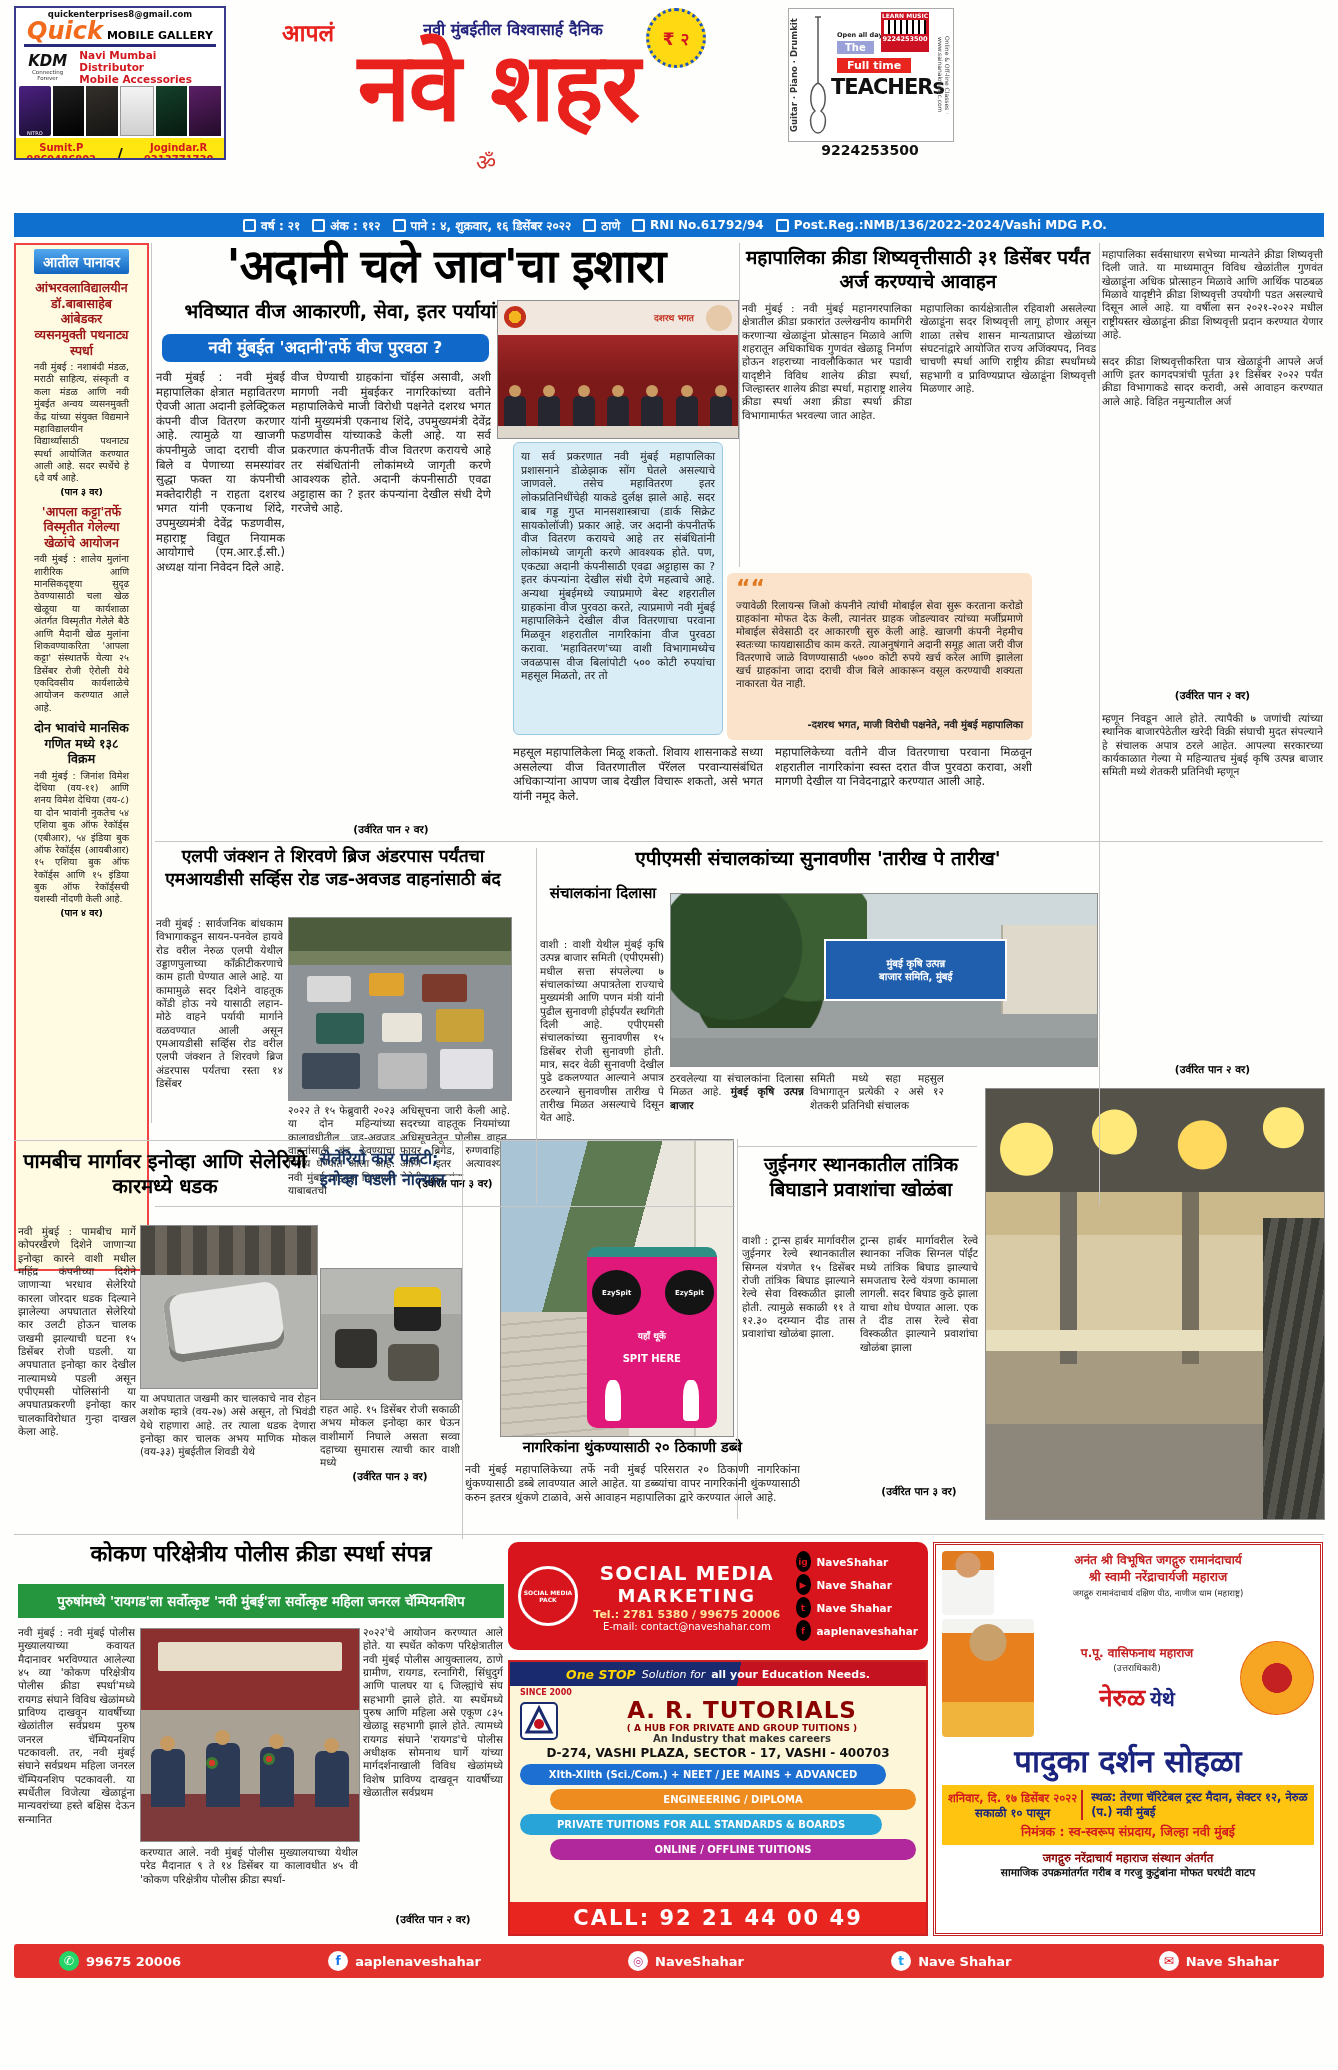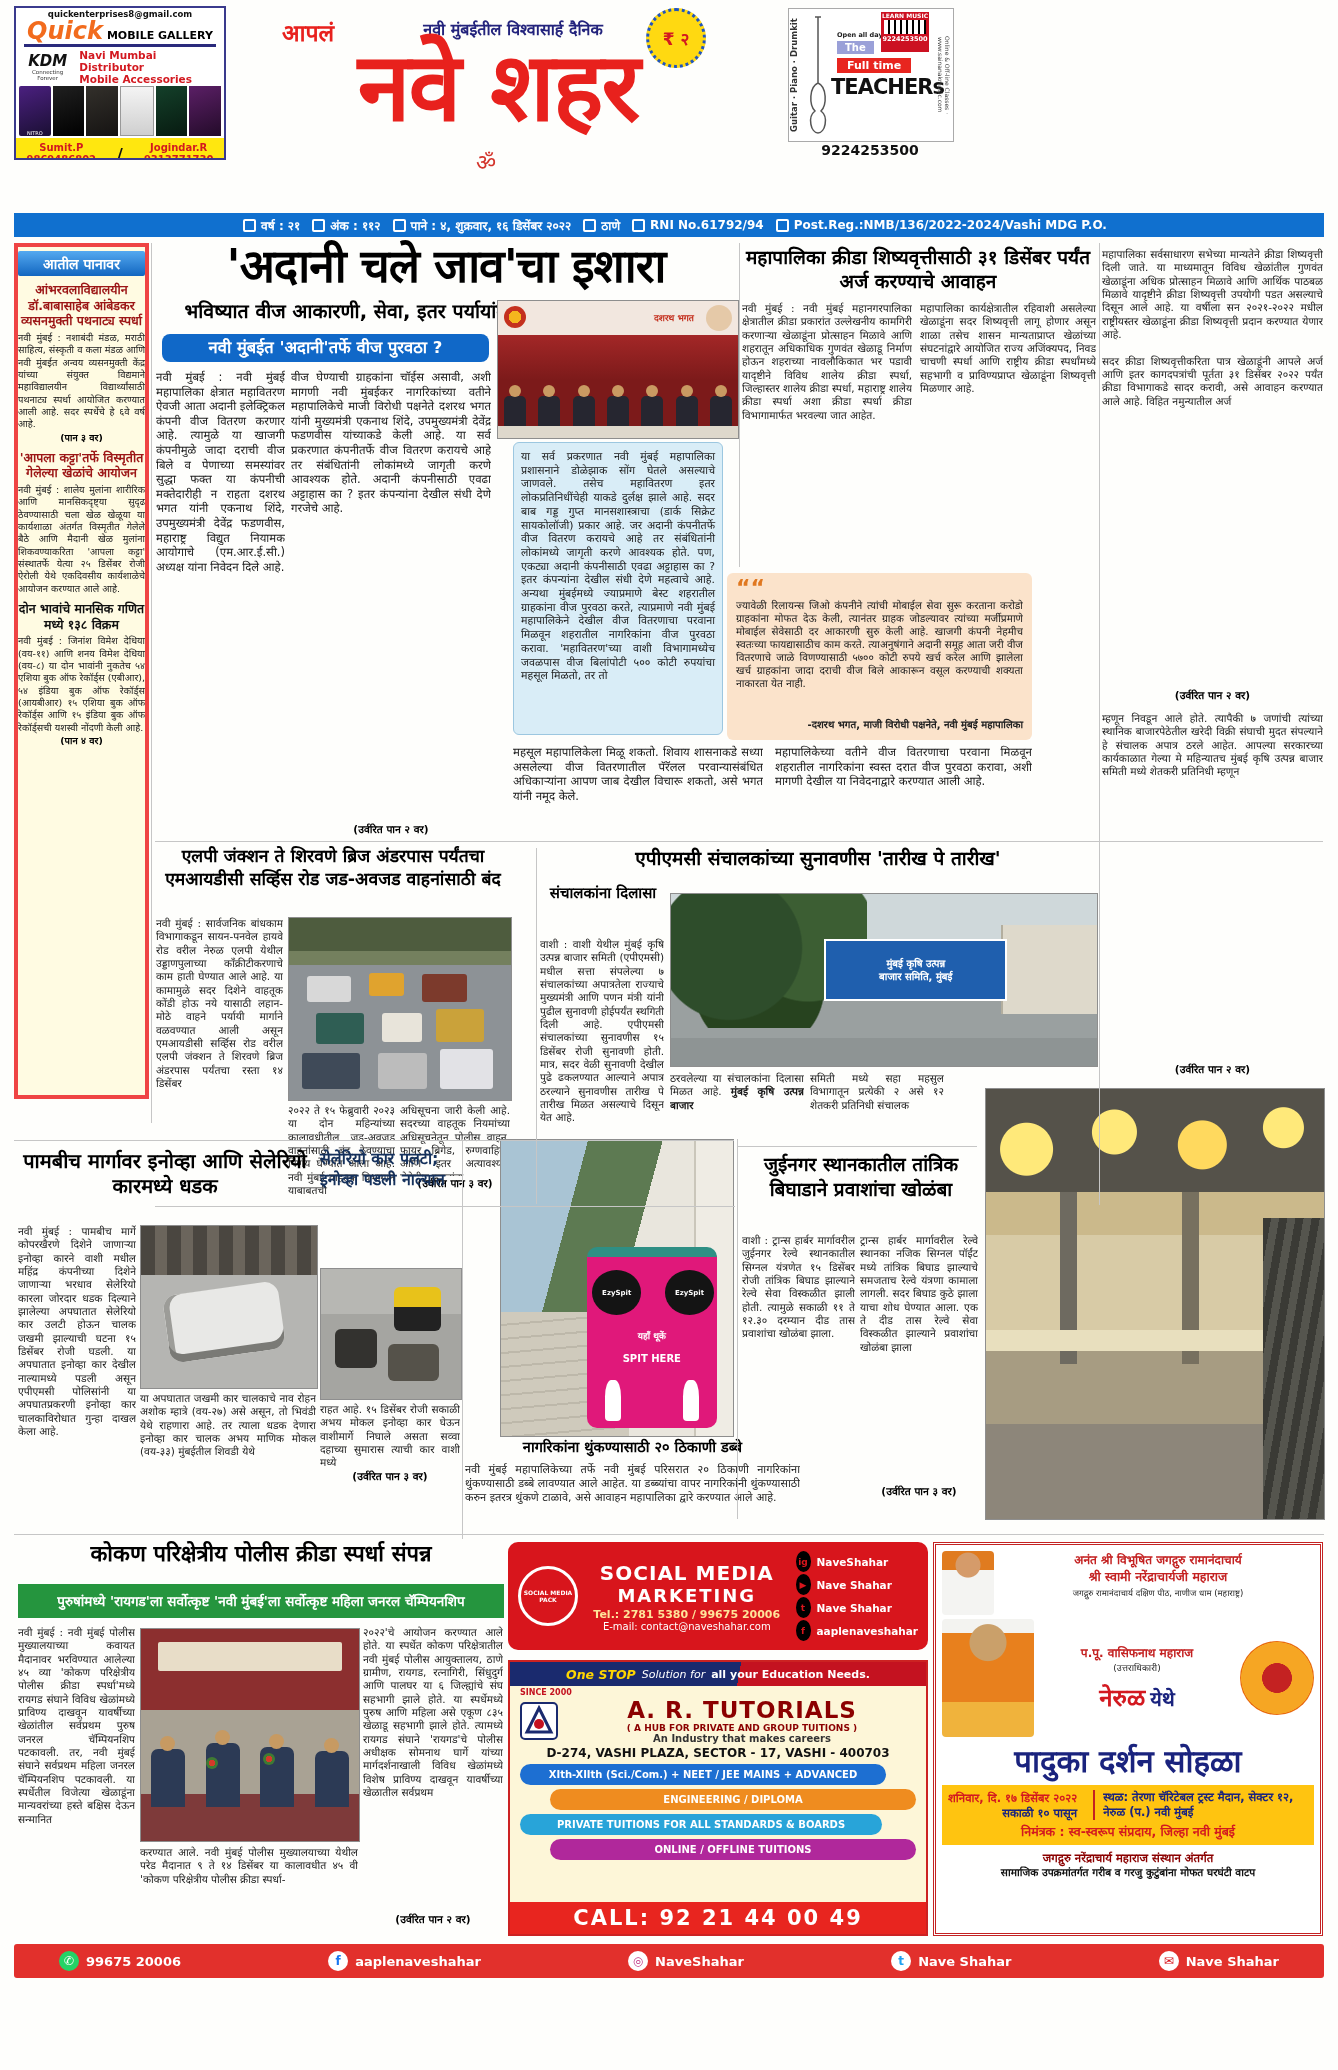--- a/index.html
+++ b/index.html
@@ -105,21 +105,21 @@
     <span class="dlb"></span>
       <span>पाने : ४, शुक्रवार, १६ डिसेंबर २०२२</span>
     <span class="dlb"></span>
       <span>ठाणे</span>
     <span class="dlb"></span>
       <span>RNI No.61792/94</span>
     <span class="dlb"></span>
       <span>Post.Reg.:NMB/136/2022-2024/Vashi MDG P.O.</span>
   </div>
 
-  <div class="abs" style="left:14px;top:243px;width:135px;height:856px;background:#fffbe2;border:4px solid #ef4444;box-sizing:border-box;padding:4px 0;overflow:hidden">
+  <div class="abs" style="left:14px;top:243px;width:135px;height:1028px;background:#fffbe2;border:2px solid #ef4444;box-sizing:border-box;padding:4px 18px;overflow:hidden">
     <div style="background:linear-gradient(180deg,#54a9f0,#1266c0);color:#fff;font-weight:bold;font-size:14px;text-align:center;padding:3px 0;border-radius:2px">आतील पानावर</div>
     <div class="sideh">आंभरवलाविद्यालयीन डॉ.बाबासाहेब आंबेडकर व्यसनमुक्ती पथनाट्य स्पर्धा</div>
     <div class="sideb">नवी मुंबई : नशाबंदी मंडळ, मराठी साहित्य, संस्कृती व कला मंडळ आणि नवी मुंबईत अन्वय व्यसनमुक्ती केंद्र यांच्या संयुक्त विद्यमाने महाविद्यालयीन विद्यार्थ्यांसाठी पथनाट्य स्पर्धा आयोजित करण्यात आली आहे. सदर स्पर्धेचे हे ६वे वर्ष आहे.</div>
     <div class="jump" style="font-size:9.5px">(पान ३ वर)</div>
     <div class="sideh">'आपला कट्टा'तर्फे विस्मृतीत गेलेल्या खेळांचे आयोजन</div>
     <div class="sideb">नवी मुंबई : शालेय मुलांना शारीरिक आणि मानसिकदृष्ट्या सुदृढ ठेवण्यासाठी चला खेळ खेळूया या कार्यशाळा अंतर्गत विस्मृतीत गेलेले बैठे आणि मैदानी खेळ मुलांना शिकवण्याकरिता 'आपला कट्टा' संस्थातर्फे येत्या २५ डिसेंबर रोजी ऐरोली येथे एकदिवसीय कार्यशाळेचे आयोजन करण्यात आले आहे.</div>
     <div class="sideh" style="color:#111">दोन भावांचे मानसिक गणित मध्ये १३८ विक्रम</div>
     <div class="sideb">नवी मुंबई : जिनांश विमेश देधिया (वय-११) आणि शनय विमेश देधिया (वय-८) या दोन भावांनी नुकतेच ५४ एशिया बुक ऑफ रेकॉर्ड्स (एबीआर), ५४ इंडिया बुक ऑफ रेकॉर्ड्स (आयबीआर) १५ एशिया बुक ऑफ रेकॉर्ड्स आणि १५ इंडिया बुक ऑफ रेकॉर्ड्सची यशस्वी नोंदणी केली आहे.</div>
     <div class="jump" style="font-size:9.5px">(पान ४ वर)</div>
   </div>
@@ -357,21 +357,21 @@
         <span style="display:block;margin-top:6px">
           <span style="color:#d31920;font-weight:bold;font-size:24px">नेरुळ</span>
           <span style="color:#1a237e;font-weight:bold;font-size:20px">येथे</span>
         </span>
       </span>
       <span style="flex:none;width:74px;height:74px;border-radius:50%;background:radial-gradient(circle,#c42222 0 28%,#f6a623 29% 68%,#e86a10 69% 100%)"></span>
     </div>
     <div class="ctr" style="color:#1a237e;font-weight:bold;font-size:31px;margin-top:2px">पादुका दर्शन सोहळा</div>
     <div style="background:#ffc410;margin-top:4px;padding:5px 6px">
       <div style="display:flex;gap:8px;align-items:center">
-        <span style="flex:none;text-align:right;border-right:2px solid #c42222;padding-right:16px">
+        <span style="flex:none;text-align:center;border-right:2px solid #c42222;padding-right:4px">
           <span style="display:block;color:#d31920;font-weight:bold;font-size:11.5px">शनिवार, दि. १७ डिसेंबर २०२२</span>
           <span style="display:block;color:#1a237e;font-weight:bold;font-size:11.5px">सकाळी १० पासून</span>
         </span>
         <span style="flex:1;color:#1a237e;font-weight:bold;font-size:11.5px;line-height:1.3">स्थळ: तेरणा चॅरिटेबल ट्रस्ट मैदान, सेक्टर १२, नेरुळ (प.) नवी मुंबई</span>
       </div>
       <div class="ctr" style="color:#d31920;font-weight:bold;font-size:12.5px;margin-top:3px">निमंत्रक : स्व-स्वरूप संप्रदाय, जिल्हा नवी मुंबई</div>
     </div>
     <div class="ctr" style="color:#8b0000;font-weight:bold;font-size:11.5px;margin-top:5px">जगद्गुरु नरेंद्राचार्य महाराज संस्थान अंतर्गत</div>
     <div class="ctr" style="color:#111;font-weight:bold;font-size:10.5px">सामाजिक उपक्रमांतर्गत गरीब व गरजु कुटुंबांना मोफत घरघंटी वाटप</div>
   </div>

